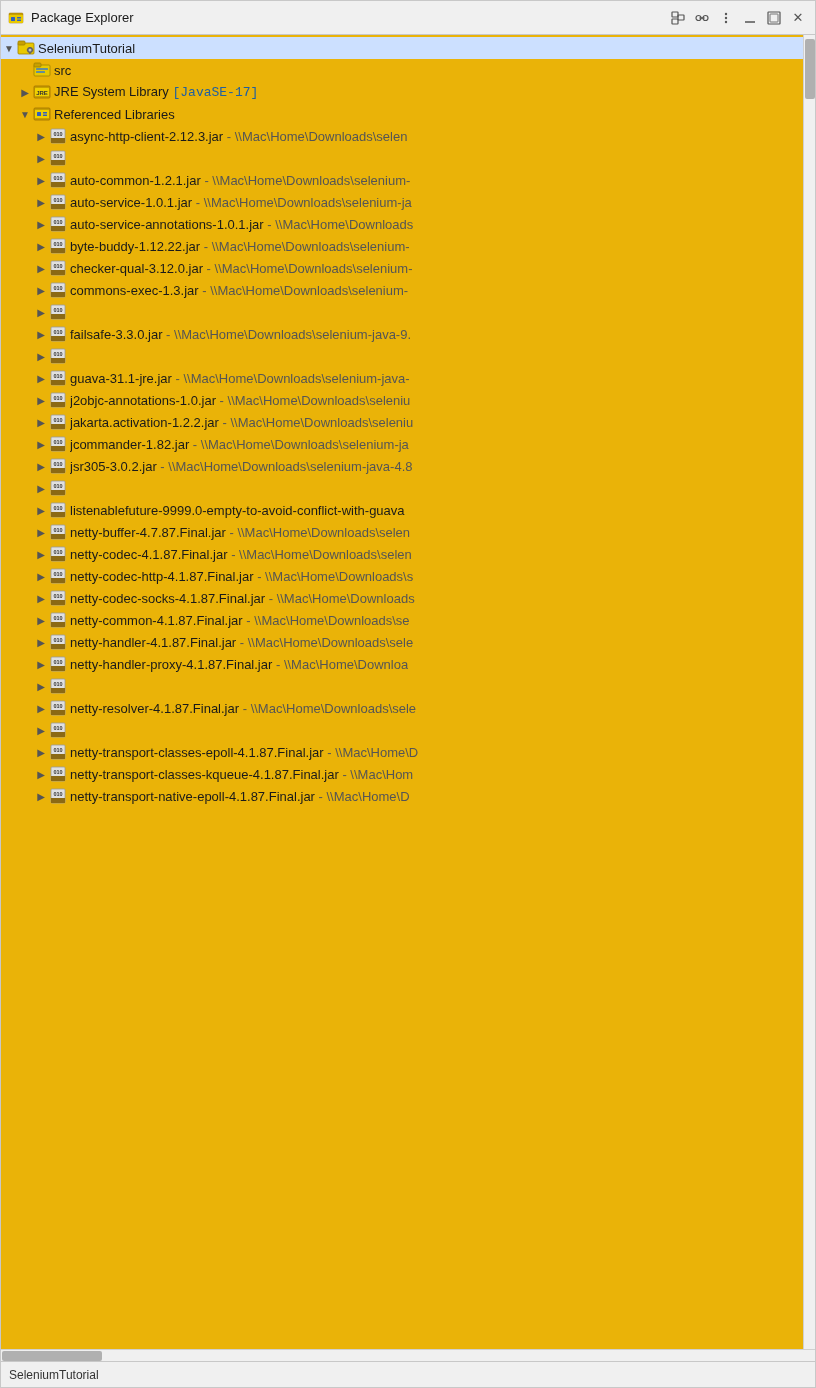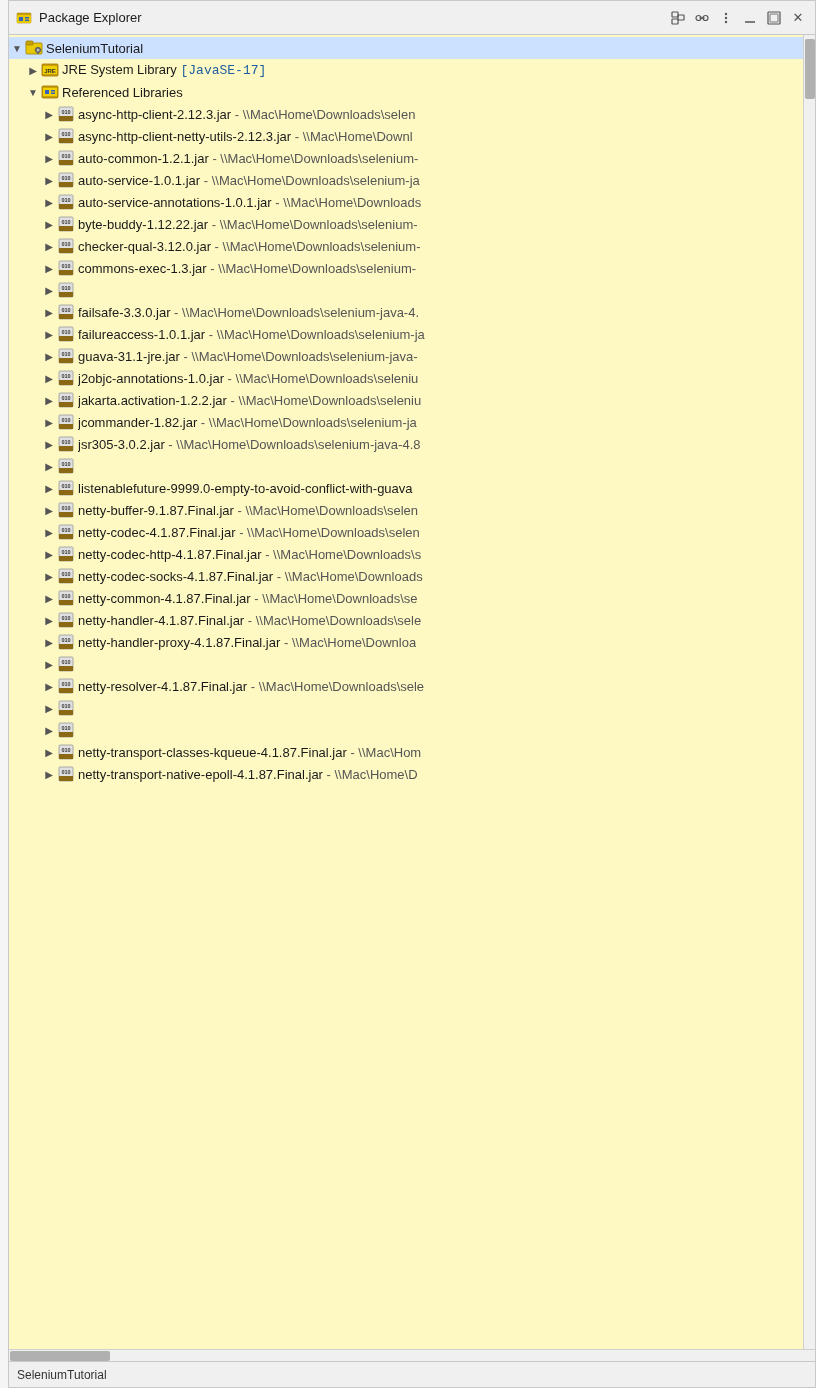--- a/index.html
+++ b/index.html
@@ -6,26 +6,25 @@
     body {
       font-family: 'Segoe UI', Arial, sans-serif;
       font-size: 13px;
       background: #f5f5f5;
       width: 816px;
       min-height: 1388px;
       display: flex;
       flex-direction: column;
     }
     .panel {
-      background: #fef9c3;
+      background: #eab308;
       border: 1px solid #c8c8c8;
       flex: 1;
       display: flex;
       flex-direction: column;
-      margin-left: 8px;
     }
     .panel-header {
       display: flex;
       align-items: center;
       background: #f0f0f0;
       border-bottom: 1px solid #c8c8c8;
       padding: 4px 6px;
       height: 34px;
       gap: 6px;
     }
@@ -242,20 +241,33 @@
             <circle cx="13" cy="11" r="1.5" fill="#c0c0c0"></circle>
             <rect x="12.2" y="8" width="1.5" height="1.2" fill="#606060"></rect>
             <rect x="12.2" y="13.8" width="1.5" height="1.2" fill="#606060"></rect>
             <rect x="9.8" y="10.2" width="1.2" height="1.5" fill="#606060"></rect>
             <rect x="15.0" y="10.2" width="1.2" height="1.5" fill="#606060"></rect>
           </svg>
         </div>
         <span class="node-label">SeleniumTutorial</span>
       </div>
 
+      <div class="tree-item">
+        <div class="indent"></div>
+        <div class="expander" style="visibility:hidden;">▶</div>
+        <div class="node-icon">
+          <svg width="18" height="18" viewBox="0 0 18 18">
+            <rect x="1" y="4" width="16" height="11" rx="1" fill="#e8c800" stroke="#a08000" stroke-width="0.8"></rect>
+            <rect x="1" y="2" width="7" height="4" rx="1" fill="#c8a000" stroke="#a08000" stroke-width="0.8"></rect>
+            <rect x="3" y="7" width="12" height="2" rx="0.5" fill="#4080c0" opacity="0.8"></rect>
+            <rect x="3" y="10" width="9" height="2" rx="0.5" fill="#4080c0" opacity="0.8"></rect>
+          </svg>
+        </div>
+        <span class="node-label">src</span>
+      </div>
 
       <div class="tree-item">
         <div class="indent"></div>
         <div class="expander">▶</div>
         <div class="node-icon">
           <svg width="18" height="18" viewBox="0 0 18 18">
             <rect x="1" y="3" width="16" height="12" rx="1" fill="#c8a000" stroke="#a07000" stroke-width="0.8"></rect>
             <rect x="2" y="5" width="14" height="8" rx="0.5" fill="#f0d000"></rect>
             <text x="9" y="12" text-anchor="middle" font-size="6" fill="#333" font-weight="bold">JRE</text>
           </svg>
@@ -301,23 +313,20 @@
       <div class="indent"></div>
       <div class="indent"></div>
       <div class="expander">▶</div>
       <div class="node-icon">
         <svg width="18" height="18" viewBox="0 0 18 18">
           <rect x="2" y="2" width="14" height="14" rx="1" fill="#e0e0e0" stroke="#999" stroke-width="0.8"></rect>
           <rect x="2" y="11" width="14" height="5" rx="0 0 1 1" fill="#8B6914"></rect>
           <text x="9" y="9" text-anchor="middle" font-size="5.5" fill="#333" font-weight="bold">010</text>
         </svg>
       </div>
-      <span class="node-label">
-        <span>async-http-client-netty-utils-2.12.3.jar</span><span class="path-text"> - \\Mac\Home\Downl</span>
-      </span>
     </div>
           <div class="tree-item">
       <div class="indent"></div>
       <div class="indent"></div>
       <div class="expander">▶</div>
       <div class="node-icon">
         <svg width="18" height="18" viewBox="0 0 18 18">
           <rect x="2" y="2" width="14" height="14" rx="1" fill="#e0e0e0" stroke="#999" stroke-width="0.8"></rect>
           <rect x="2" y="11" width="14" height="5" rx="0 0 1 1" fill="#8B6914"></rect>
           <text x="9" y="9" text-anchor="middle" font-size="5.5" fill="#333" font-weight="bold">010</text>
@@ -419,37 +428,34 @@
       <div class="indent"></div>
       <div class="expander">▶</div>
       <div class="node-icon">
         <svg width="18" height="18" viewBox="0 0 18 18">
           <rect x="2" y="2" width="14" height="14" rx="1" fill="#e0e0e0" stroke="#999" stroke-width="0.8"></rect>
           <rect x="2" y="11" width="14" height="5" rx="0 0 1 1" fill="#8B6914"></rect>
           <text x="9" y="9" text-anchor="middle" font-size="5.5" fill="#333" font-weight="bold">010</text>
         </svg>
       </div>
       <span class="node-label">
-        <span>failsafe-3.3.0.jar</span><span class="path-text"> - \\Mac\Home\Downloads\selenium-java-4.</span>
-      </span>
-    </div>
-          <div class="tree-item">
-      <div class="indent"></div>
-      <div class="indent"></div>
-      <div class="expander">▶</div>
-      <div class="node-icon">
-        <svg width="18" height="18" viewBox="0 0 18 18">
-          <rect x="2" y="2" width="14" height="14" rx="1" fill="#e0e0e0" stroke="#999" stroke-width="0.8"></rect>
-          <rect x="2" y="11" width="14" height="5" rx="0 0 1 1" fill="#8B6914"></rect>
-          <text x="9" y="9" text-anchor="middle" font-size="5.5" fill="#333" font-weight="bold">010</text>
-        </svg>
-      </div>
-      <span class="node-label">
-        <span>failureaccess-1.0.1.jar</span><span class="path-text"> - \\Mac\Home\Downloads\selenium-ja</span>
-      </span>
+        <span>failsafe-3.3.0.jar</span><span class="path-text"> - \\Mac\Home\Downloads\selenium-java-9.</span>
+      </span>
+    </div>
+          <div class="tree-item">
+      <div class="indent"></div>
+      <div class="indent"></div>
+      <div class="expander">▶</div>
+      <div class="node-icon">
+        <svg width="18" height="18" viewBox="0 0 18 18">
+          <rect x="2" y="2" width="14" height="14" rx="1" fill="#e0e0e0" stroke="#999" stroke-width="0.8"></rect>
+          <rect x="2" y="11" width="14" height="5" rx="0 0 1 1" fill="#8B6914"></rect>
+          <text x="9" y="9" text-anchor="middle" font-size="5.5" fill="#333" font-weight="bold">010</text>
+        </svg>
+      </div>
     </div>
           <div class="tree-item">
       <div class="indent"></div>
       <div class="indent"></div>
       <div class="expander">▶</div>
       <div class="node-icon">
         <svg width="18" height="18" viewBox="0 0 18 18">
           <rect x="2" y="2" width="14" height="14" rx="1" fill="#e0e0e0" stroke="#999" stroke-width="0.8"></rect>
           <rect x="2" y="11" width="14" height="5" rx="0 0 1 1" fill="#8B6914"></rect>
           <text x="9" y="9" text-anchor="middle" font-size="5.5" fill="#333" font-weight="bold">010</text>
@@ -551,21 +557,21 @@
       <div class="indent"></div>
       <div class="expander">▶</div>
       <div class="node-icon">
         <svg width="18" height="18" viewBox="0 0 18 18">
           <rect x="2" y="2" width="14" height="14" rx="1" fill="#e0e0e0" stroke="#999" stroke-width="0.8"></rect>
           <rect x="2" y="11" width="14" height="5" rx="0 0 1 1" fill="#8B6914"></rect>
           <text x="9" y="9" text-anchor="middle" font-size="5.5" fill="#333" font-weight="bold">010</text>
         </svg>
       </div>
       <span class="node-label">
-        <span>netty-buffer-9.1.87.Final.jar</span><span class="path-text"> - \\Mac\Home\Downloads\selen</span>
+        <span>netty-buffer-4.7.87.Final.jar</span><span class="path-text"> - \\Mac\Home\Downloads\selen</span>
       </span>
     </div>
           <div class="tree-item">
       <div class="indent"></div>
       <div class="indent"></div>
       <div class="expander">▶</div>
       <div class="node-icon">
         <svg width="18" height="18" viewBox="0 0 18 18">
           <rect x="2" y="2" width="14" height="14" rx="1" fill="#e0e0e0" stroke="#999" stroke-width="0.8"></rect>
           <rect x="2" y="11" width="14" height="5" rx="0 0 1 1" fill="#8B6914"></rect>
@@ -694,20 +700,23 @@
       <div class="indent"></div>
       <div class="indent"></div>
       <div class="expander">▶</div>
       <div class="node-icon">
         <svg width="18" height="18" viewBox="0 0 18 18">
           <rect x="2" y="2" width="14" height="14" rx="1" fill="#e0e0e0" stroke="#999" stroke-width="0.8"></rect>
           <rect x="2" y="11" width="14" height="5" rx="0 0 1 1" fill="#8B6914"></rect>
           <text x="9" y="9" text-anchor="middle" font-size="5.5" fill="#333" font-weight="bold">010</text>
         </svg>
       </div>
+      <span class="node-label">
+        <span>netty-transport-classes-epoll-4.1.87.Final.jar</span><span class="path-text"> - \\Mac\Home\D</span>
+      </span>
     </div>
           <div class="tree-item">
       <div class="indent"></div>
       <div class="indent"></div>
       <div class="expander">▶</div>
       <div class="node-icon">
         <svg width="18" height="18" viewBox="0 0 18 18">
           <rect x="2" y="2" width="14" height="14" rx="1" fill="#e0e0e0" stroke="#999" stroke-width="0.8"></rect>
           <rect x="2" y="11" width="14" height="5" rx="0 0 1 1" fill="#8B6914"></rect>
           <text x="9" y="9" text-anchor="middle" font-size="5.5" fill="#333" font-weight="bold">010</text>

